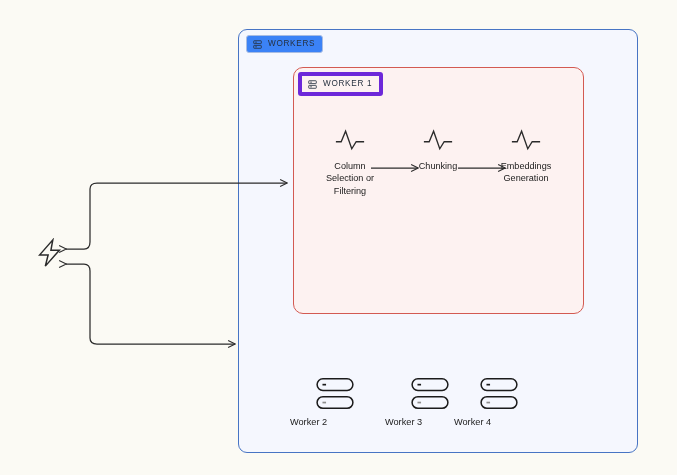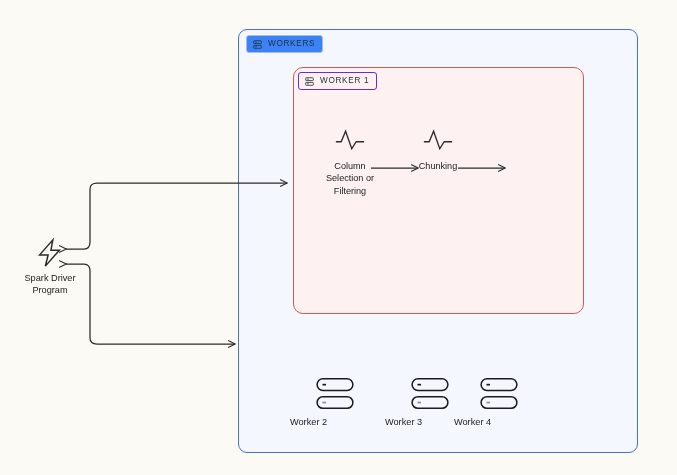--- a/index.html
+++ b/index.html
@@ -64,21 +64,21 @@
   #workers-badge {
     left: 246px;
     top: 35px;
     border: 1px solid #a8bce2;
     background: #3b82f6;
     color: #25303f;
   }
   #worker1-badge {
     left: 298px;
     top: 72px;
-    border: 1px solid #6d28d9;
+    border: 4px solid #6d28d9;
     background: #fdf2f1;
     color: #25303f;
   }
   .badge-icon { display: block; width: 11px; height: 11px; flex: 0 0 auto; }
 
   
   .pipe-node {
     position: absolute;
     width: 120px;
     text-align: center;
@@ -189,20 +189,27 @@
 
   <div class="pipe-node" id="node-column">
     <svg class="node-icon" viewBox="0 0 34 26">
       <polyline points="1,15 7,15 12,3 19,23 24,15 33,15" fill="none" stroke="#2b2b2b" stroke-width="1.5" stroke-linejoin="miter" stroke-linecap="butt"></polyline>
     </svg>
     <span class="node-label">Column
 Selection or
 Filtering</span>
   </div>
 
+  <div class="pipe-node" id="node-embed">
+    <svg class="node-icon" viewBox="0 0 34 26">
+      <polyline points="1,15 7,15 12,3 19,23 24,15 33,15" fill="none" stroke="#2b2b2b" stroke-width="1.5" stroke-linejoin="miter" stroke-linecap="butt"></polyline>
+    </svg>
+    <span class="node-label">Embeddings
+Generation</span>
+  </div>
 
   <div class="mini-worker" id="mini-worker-2">
     <svg class="mini-icon" viewBox="0 0 44 38">
       <rect x="2" y="2" width="40" height="13" rx="6.5" fill="none" stroke="#1b1b1b" stroke-width="1.7"></rect>
       <rect x="2" y="22" width="40" height="13" rx="6.5" fill="none" stroke="#1b1b1b" stroke-width="1.7"></rect>
       <rect x="8" y="7.6" width="4" height="1.9" fill="#1b1b1b"></rect>
       <rect x="8" y="27.6" width="4" height="1.9" fill="#8d8d8d"></rect>
     </svg>
     <span class="mini-label">Worker 2</span>
   </div>
@@ -224,22 +231,20 @@
       <rect x="8" y="7.6" width="4" height="1.9" fill="#1b1b1b"></rect>
       <rect x="8" y="27.6" width="4" height="1.9" fill="#8d8d8d"></rect>
     </svg>
     <span class="mini-label">Worker 4</span>
   </div>
 
   <div id="driver-node">
     <svg class="driver-icon" viewBox="0 0 32 32">
       <polygon points="19,2 5,18 14,18 11,30 26,13 17,13" fill="none" stroke="#2b2b2b" stroke-width="1.6" stroke-linejoin="miter"></polygon>
     </svg>
-    <span class="driver-label">Spark Driver
-Program</span>
   </div>
 
   <svg id="connectors">
     <defs>
       <marker id="arrow-r" viewBox="0 0 12 12" refX="10.2" refY="6" markerWidth="9" markerHeight="9" orient="auto-start-reverse" markerUnits="userSpaceOnUse">
         <path d="M1,1.4 L10.6,6 L1,10.6" fill="none" stroke="#2b2b2b" stroke-width="1.35" stroke-linecap="butt" stroke-linejoin="miter"></path>
       </marker>
       <marker id="arrow-l" viewBox="0 0 12 12" refX="10.2" refY="6" markerWidth="9" markerHeight="9" orient="auto" markerUnits="userSpaceOnUse">
         <path d="M1,1.4 L10.6,6 L1,10.6" fill="none" stroke="#2b2b2b" stroke-width="1.35" stroke-linecap="butt" stroke-linejoin="miter"></path>
       </marker>

